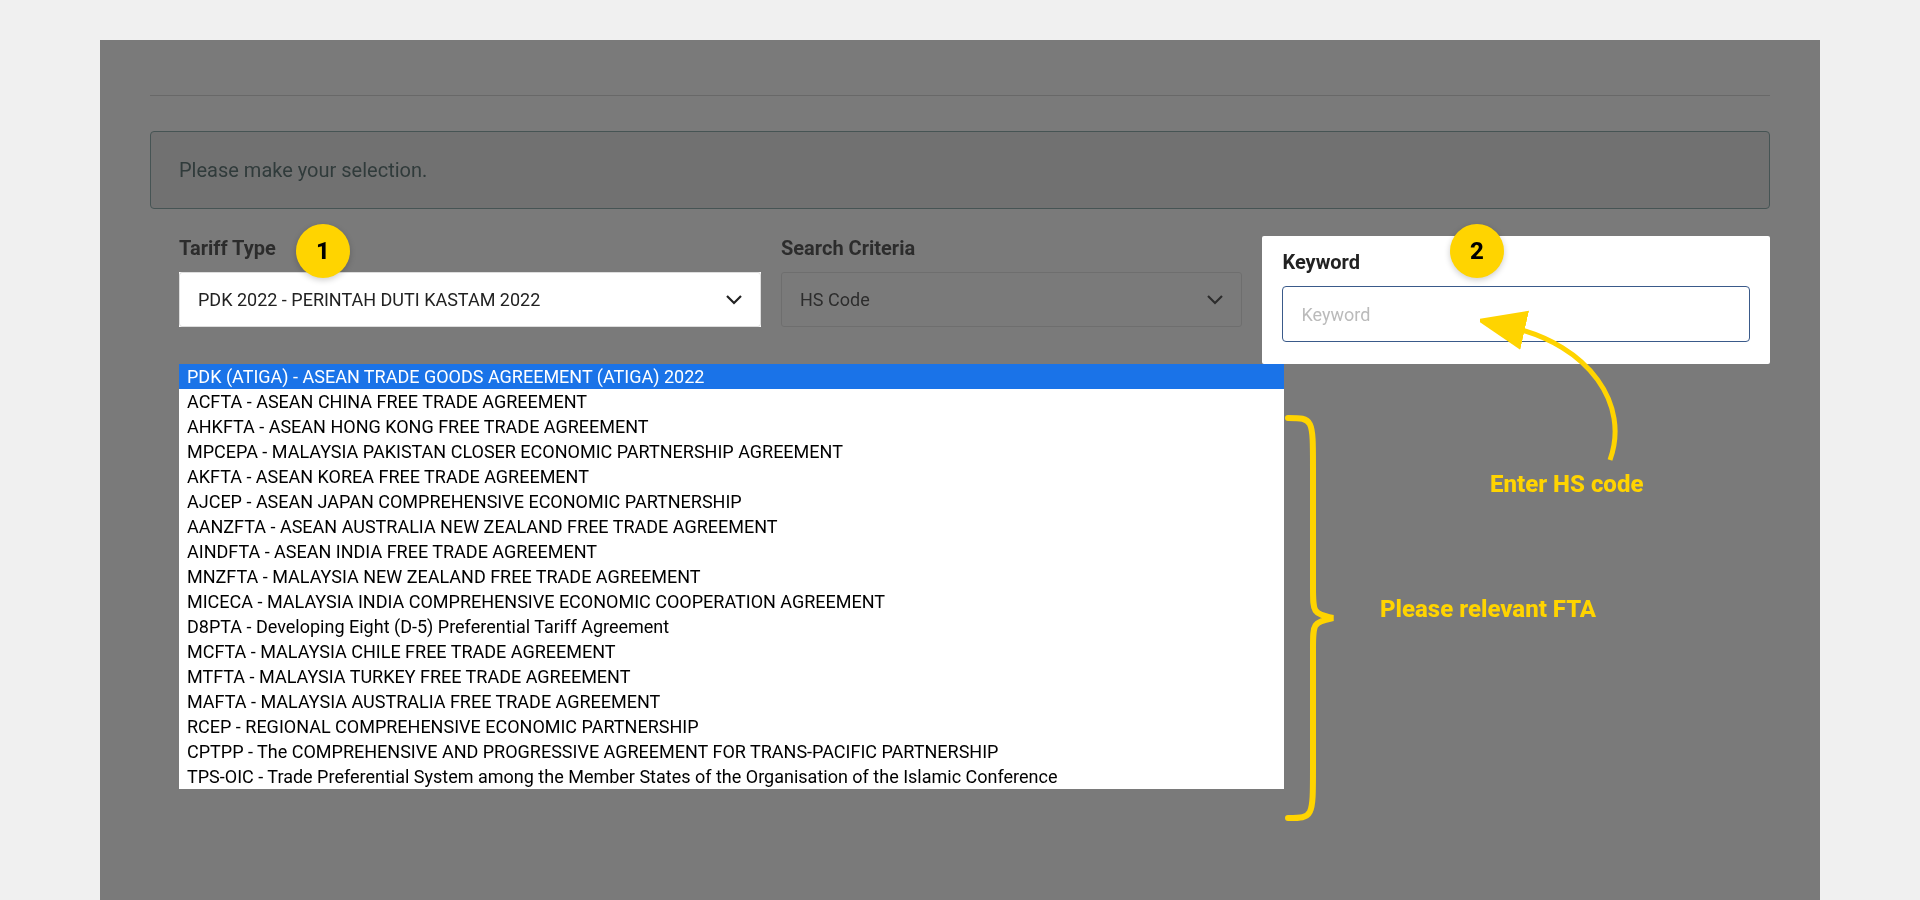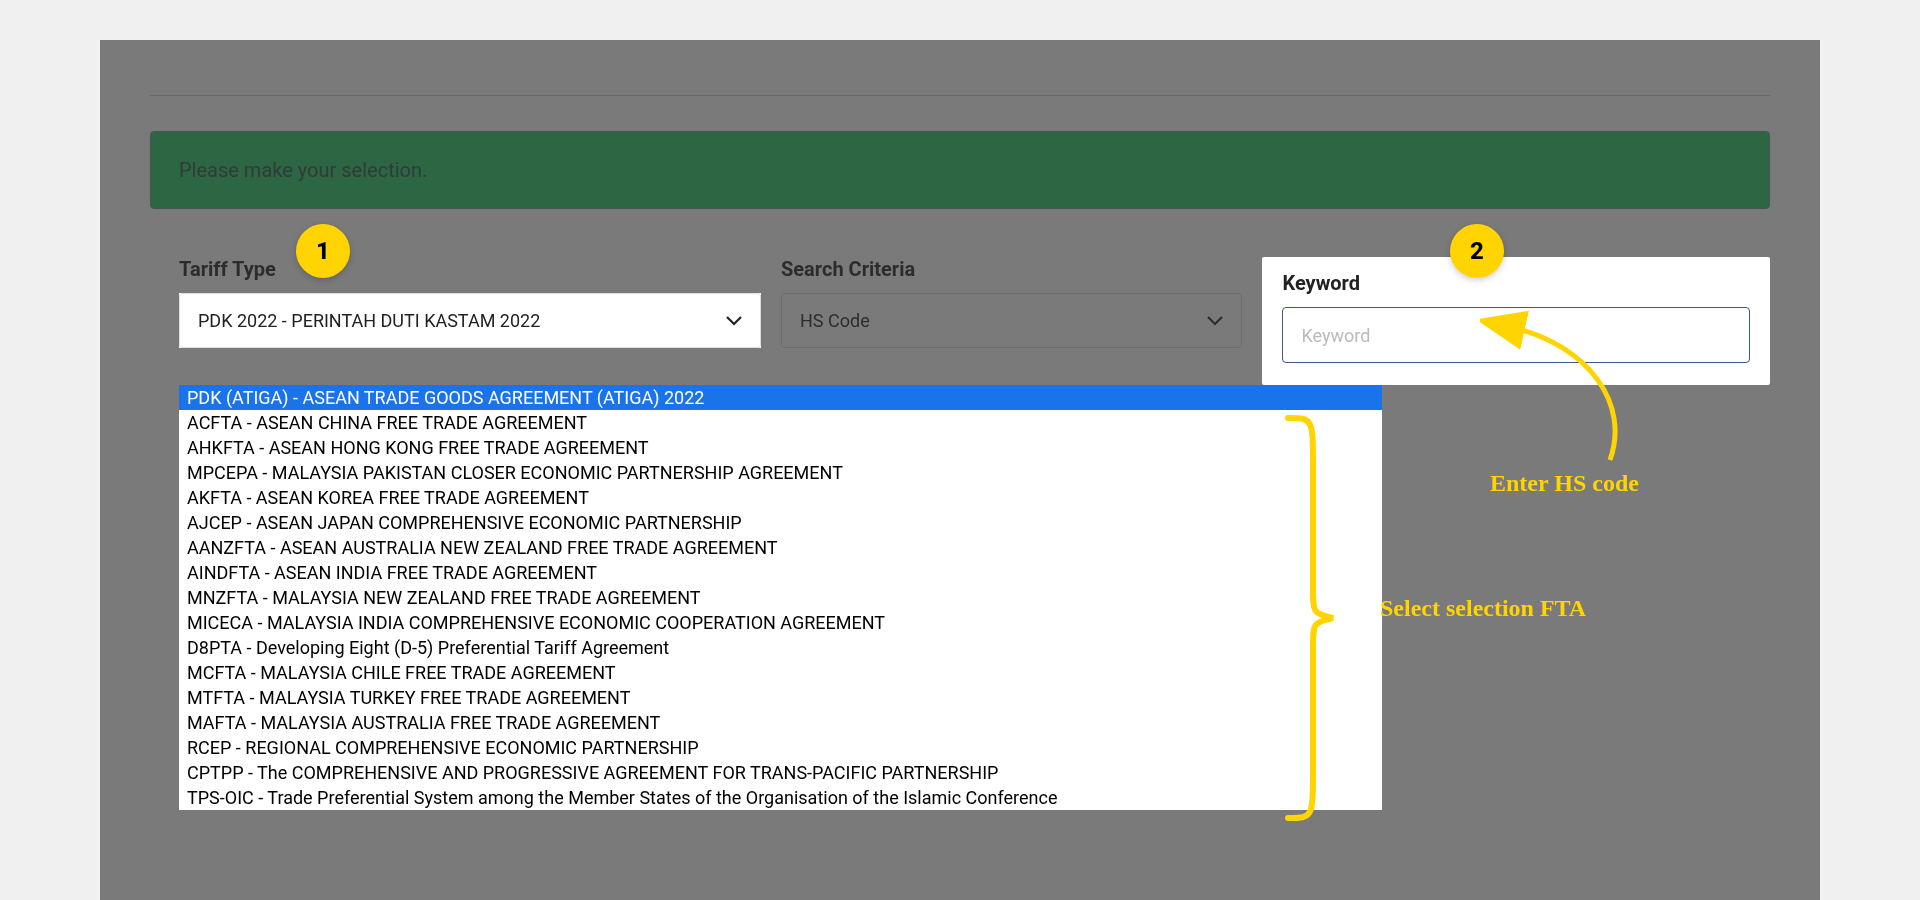--- a/index.html
+++ b/index.html
@@ -33,26 +33,26 @@
       position: relative;
     }
 
     hr.divider {
       border: none;
       border-top: 1px solid #ccc;
       margin-bottom: 35px;
     }
 
     .info-banner {
-      background: #22c55e;
+      background: #e5e5e5;
       color: #2c4a4a;
       font-size: 20px;
       padding: 26px 28px;
       border-radius: 4px;
-      margin-bottom: 48px;
+      margin-bottom: 27px;
       border: 1px solid #6a9393;
     }
 
     .field-row {
       display: flex;
       gap: 0;
     }
 
     .field-col {
       flex: 1;
@@ -125,21 +125,20 @@
       z-index: 40;
       box-shadow: 0 2px 6px rgba(0,0,0,0.2);
     }
 
     .anno-text {
       position: absolute;
       color: #ffd400;
       font-weight: 800;
       font-size: 24px;
       z-index: 40;
-      font-family: Liberation Serif, serif;
     }
 
     
     .brace {
       position: absolute;
       z-index: 40;
       color: #ffd400;
     }
 
     
@@ -196,21 +195,21 @@
             <div class="select-box">
               <span>PDK 2022 - PERINTAH DUTI KASTAM 2022</span>
               <span class="chev">
                 <svg width="16" height="10" viewBox="0 0 16 10">
                     <path d="M1 1 L8 8 L15 1" stroke="#222" stroke-width="2.2" fill="none"></path>
                   </svg>
               </span>
             </div>
           </div>
 
-          <div class="dropdown-wrap" style="width:1203px;">
+          <div class="dropdown-wrap" style="width:1105px;">
             <div class="dropdown-list" id="dropdown-list">
                 <div class="opt highlight">PDK (ATIGA) - ASEAN TRADE GOODS AGREEMENT (ATIGA) 2022</div>
                 <div class="opt">ACFTA - ASEAN CHINA FREE TRADE AGREEMENT</div>
                 <div class="opt">AHKFTA - ASEAN HONG KONG FREE TRADE AGREEMENT</div>
                 <div class="opt">MPCEPA - MALAYSIA PAKISTAN CLOSER ECONOMIC PARTNERSHIP AGREEMENT</div>
                 <div class="opt">AKFTA - ASEAN KOREA FREE TRADE AGREEMENT</div>
                 <div class="opt">AJCEP - ASEAN JAPAN COMPREHENSIVE ECONOMIC PARTNERSHIP</div>
                 <div class="opt">AANZFTA - ASEAN AUSTRALIA NEW ZEALAND FREE TRADE AGREEMENT</div>
                 <div class="opt">AINDFTA - ASEAN INDIA FREE TRADE AGREEMENT</div>
                 <div class="opt">MNZFTA - MALAYSIA NEW ZEALAND FREE TRADE AGREEMENT</div>
@@ -254,21 +253,21 @@
 </div>
 
 <div class="badge" style="left:296px; top:224px;">
   <span>1</span>
 </div>
 <div class="badge" style="left:1450px; top:224px;">
   <span>2</span>
 </div>
 
 <div class="anno-text" style="left:1490px; top:470px;">Enter HS code</div>
-<div class="anno-text" style="left:1380px; top:595px;">Select selection FTA</div>
+<div class="anno-text" style="left:1380px; top:595px;">Please relevant FTA</div>
 
 <svg class="arrow-svg" style="left:1480px; top:305px;" width="190" height="170">
   <defs>
     <marker id="ah1" markerWidth="12" markerHeight="12" refX="3" refY="6" orient="auto">
       <path d="M0,2 L0,10 L10,6 z" fill="#ffd400"></path>
     </marker>
   </defs>
   <path d="M 130 155 C 150 100, 110 40, 30 22" stroke="#ffd400" stroke-width="5" fill="none" marker-end="url(#ah1)"></path>
 </svg>
 

